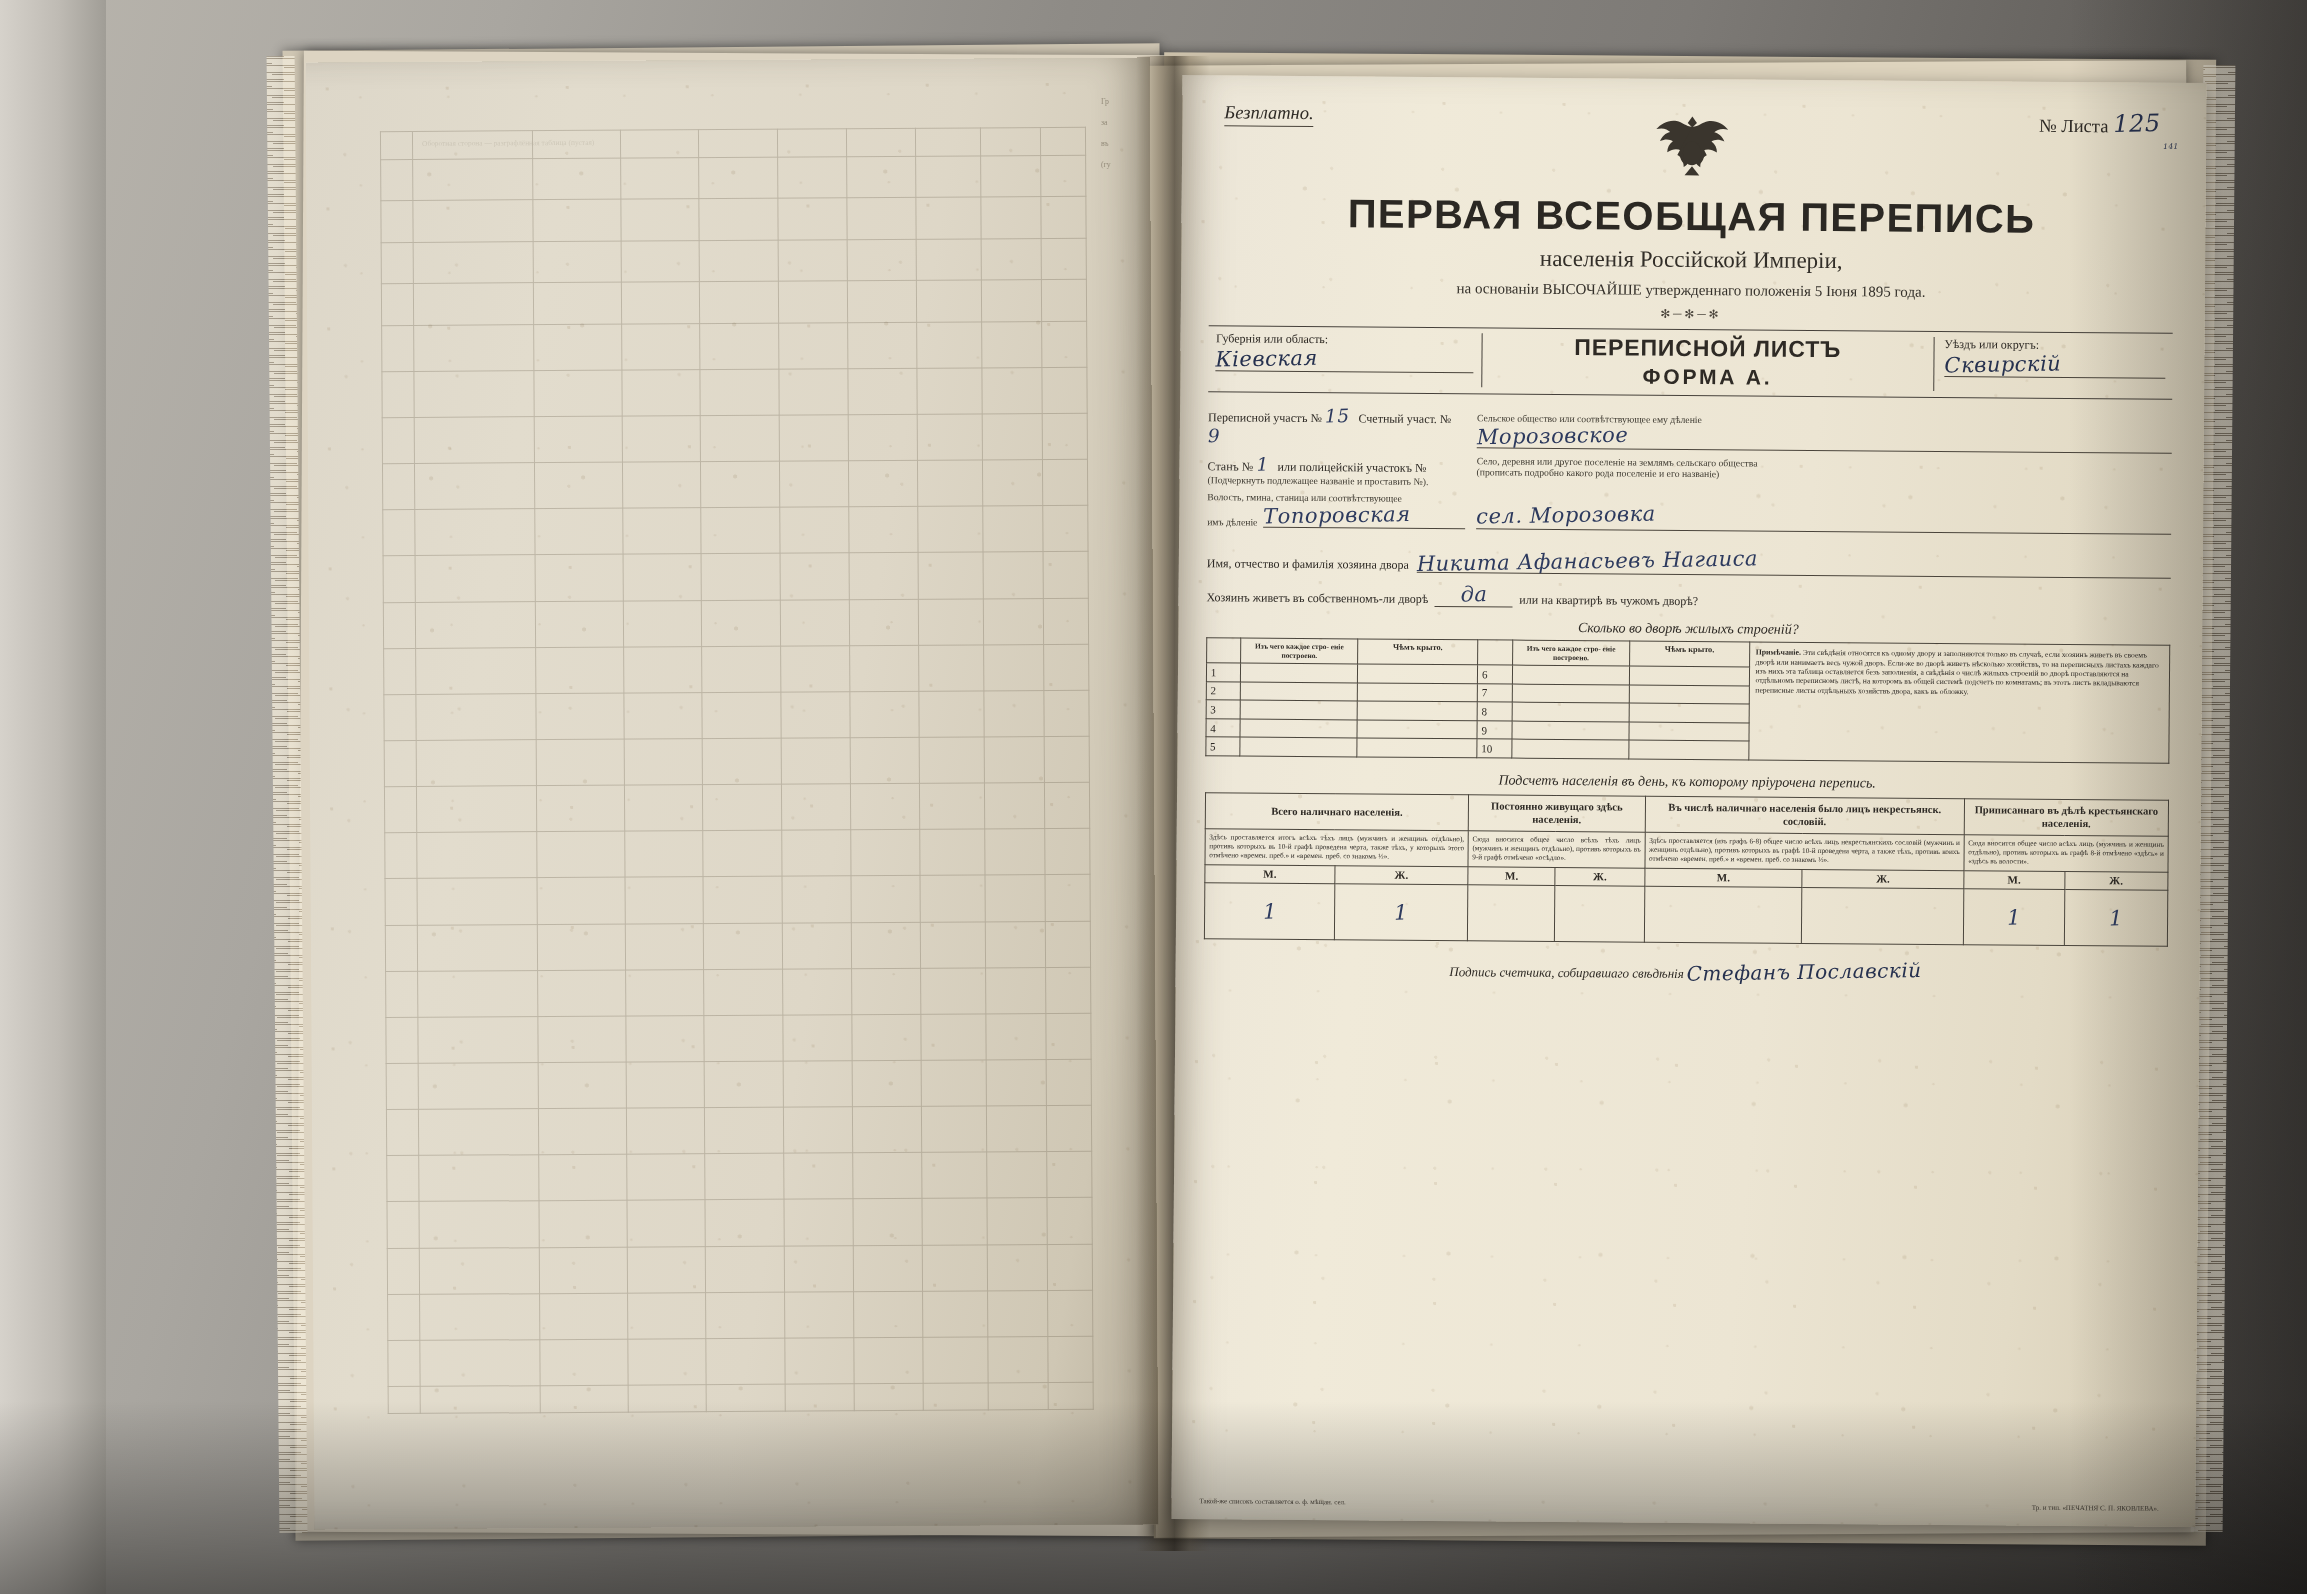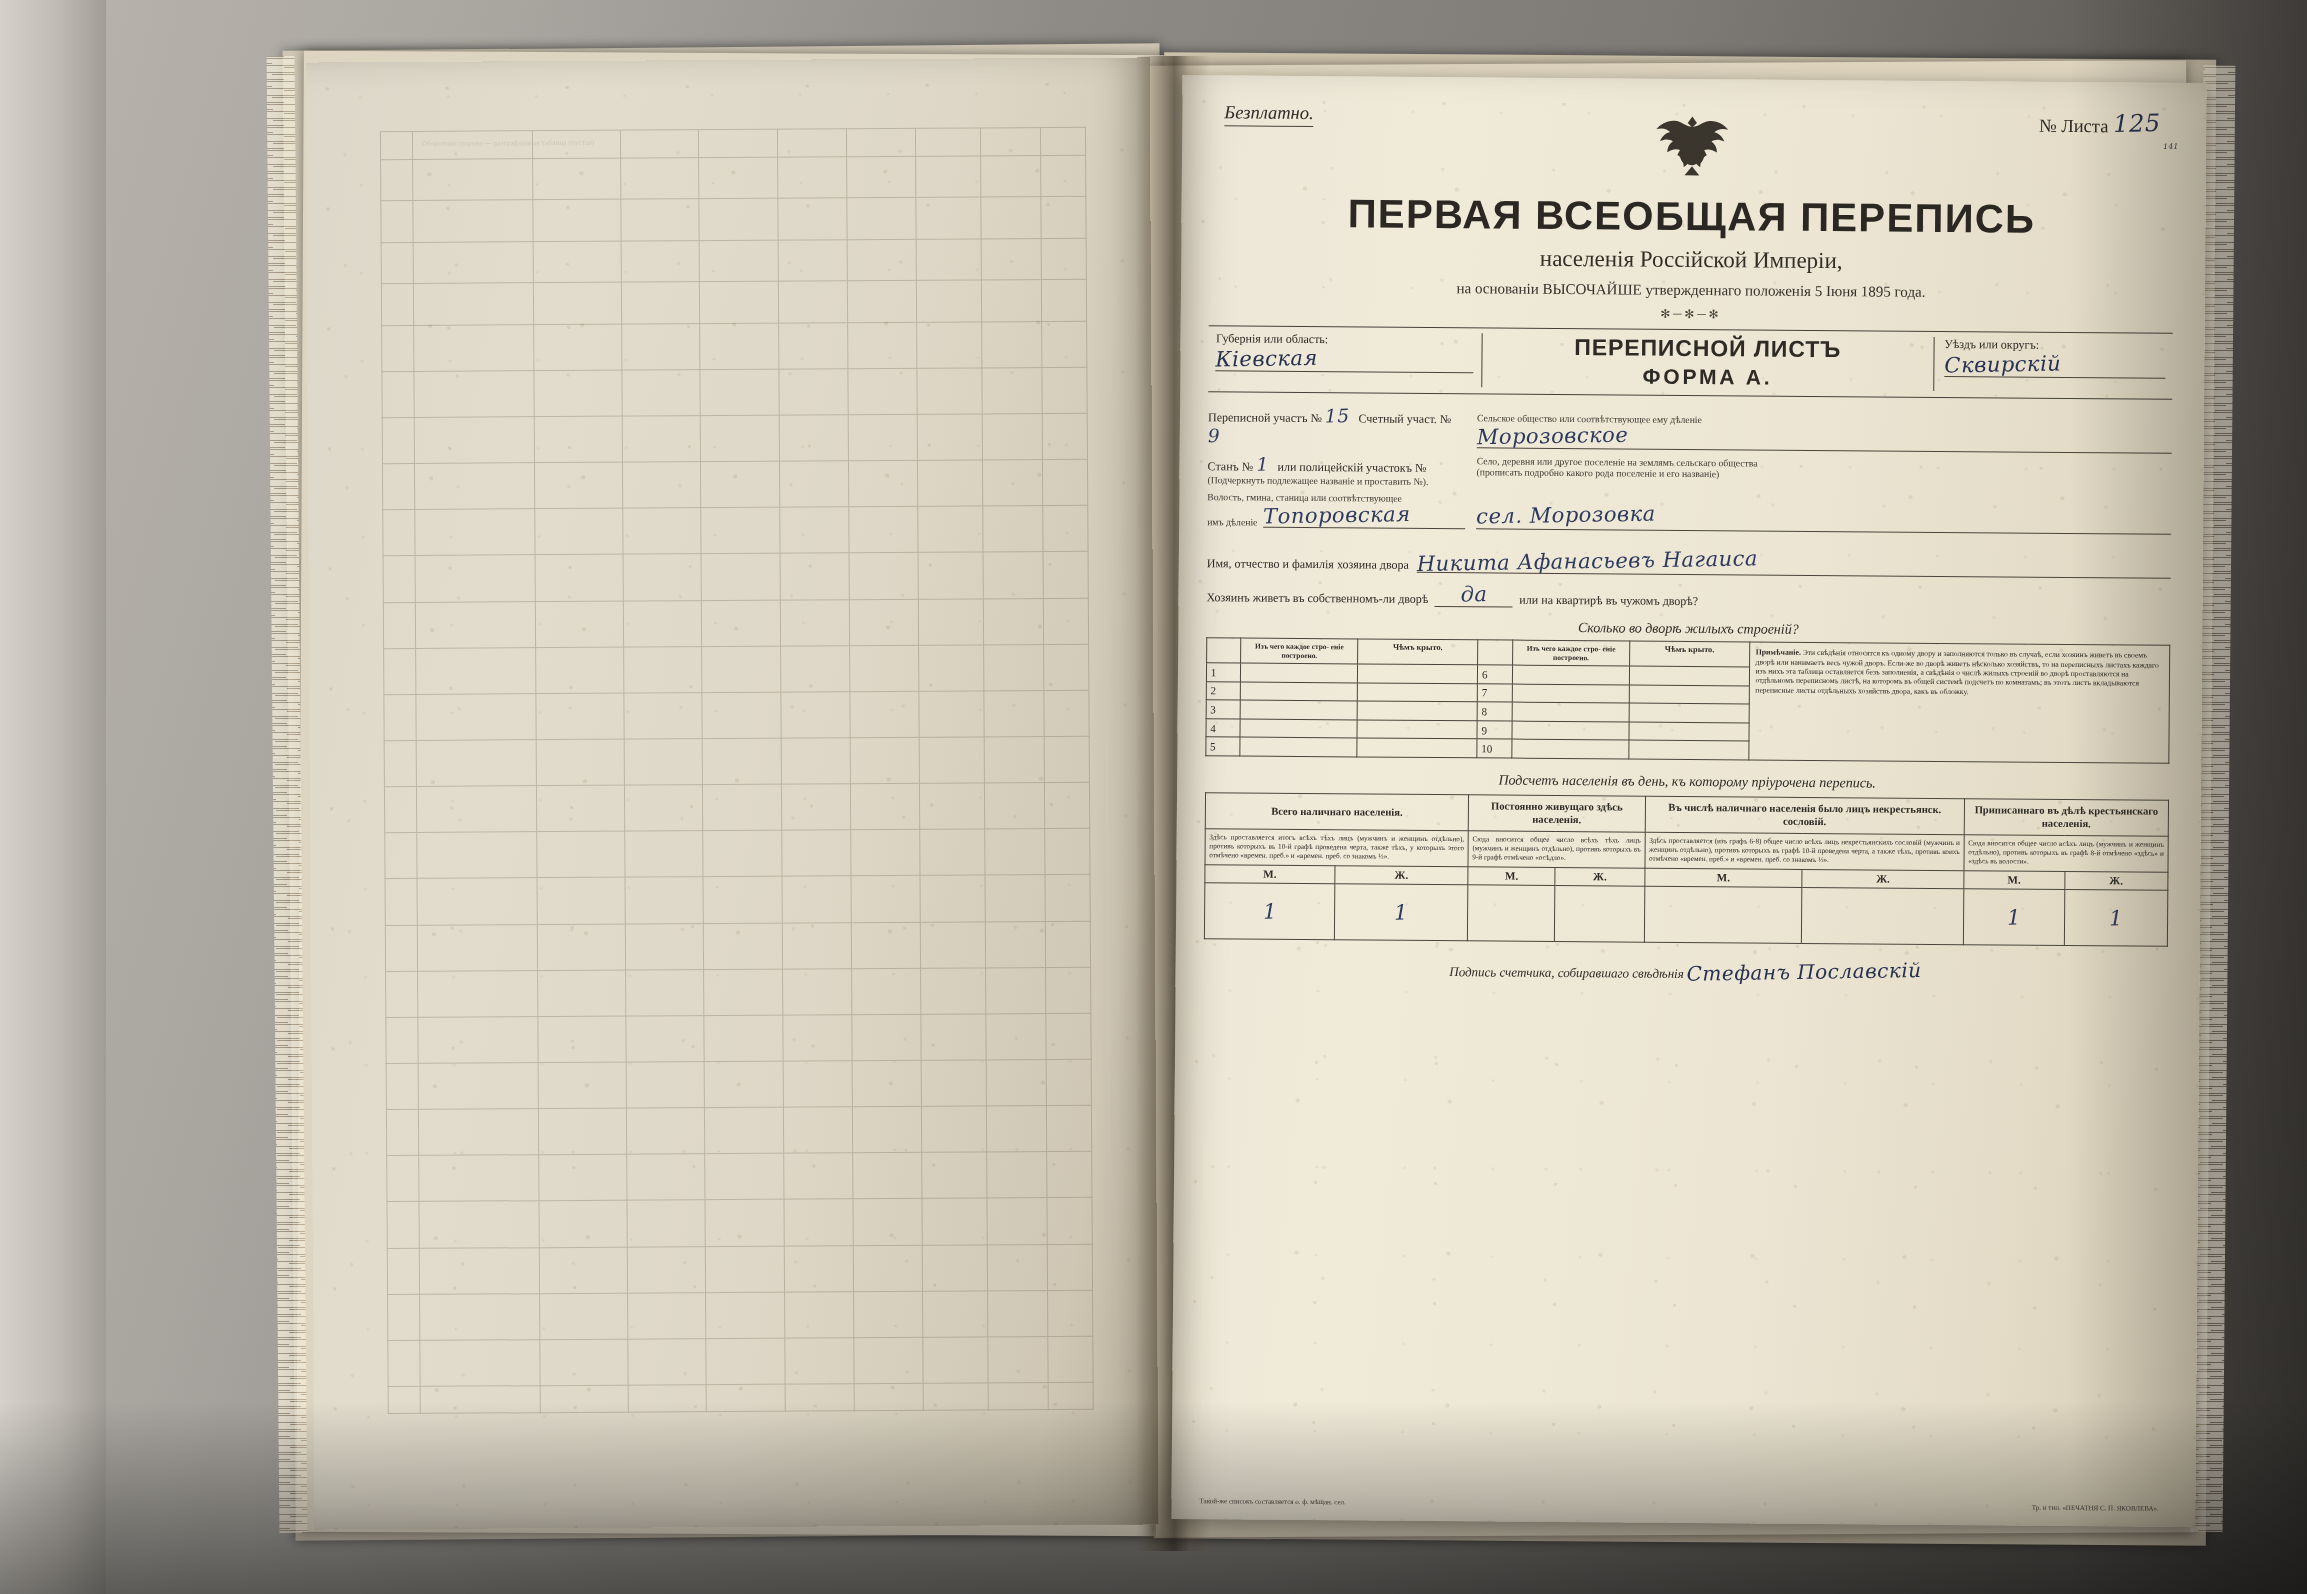--- a/index.html
+++ b/index.html
@@ -341,20 +341,26 @@
         <div class="h" style="top:1117px"></div>
         <div class="h" style="top:1163px"></div>
         <div class="h" style="top:1209px"></div>
         <div class="h" style="top:1255px"></div>
         <div class="h" style="top:1282px"></div>
         <div class="lp-text" style="left:42px; top:8.3px;">Оборотная сторона — разграфлённая таблица (пустая)</div>
       </div>
       <div class="grain"></div>
     </div>
 
+    <div class="side-strip">
+      <div>Гр</div>
+        <div>за</div>
+        <div>въ</div>
+        <div>(гу</div>
+    </div>
 
     <div class="gutter"></div>
 
     <div class="page-right">
       <div class="form">
 
         <div class="row-top">
           <div class="free-label">Безплатно.</div>
           <div class="sheet-no">
             <span>№ Листа</span>

